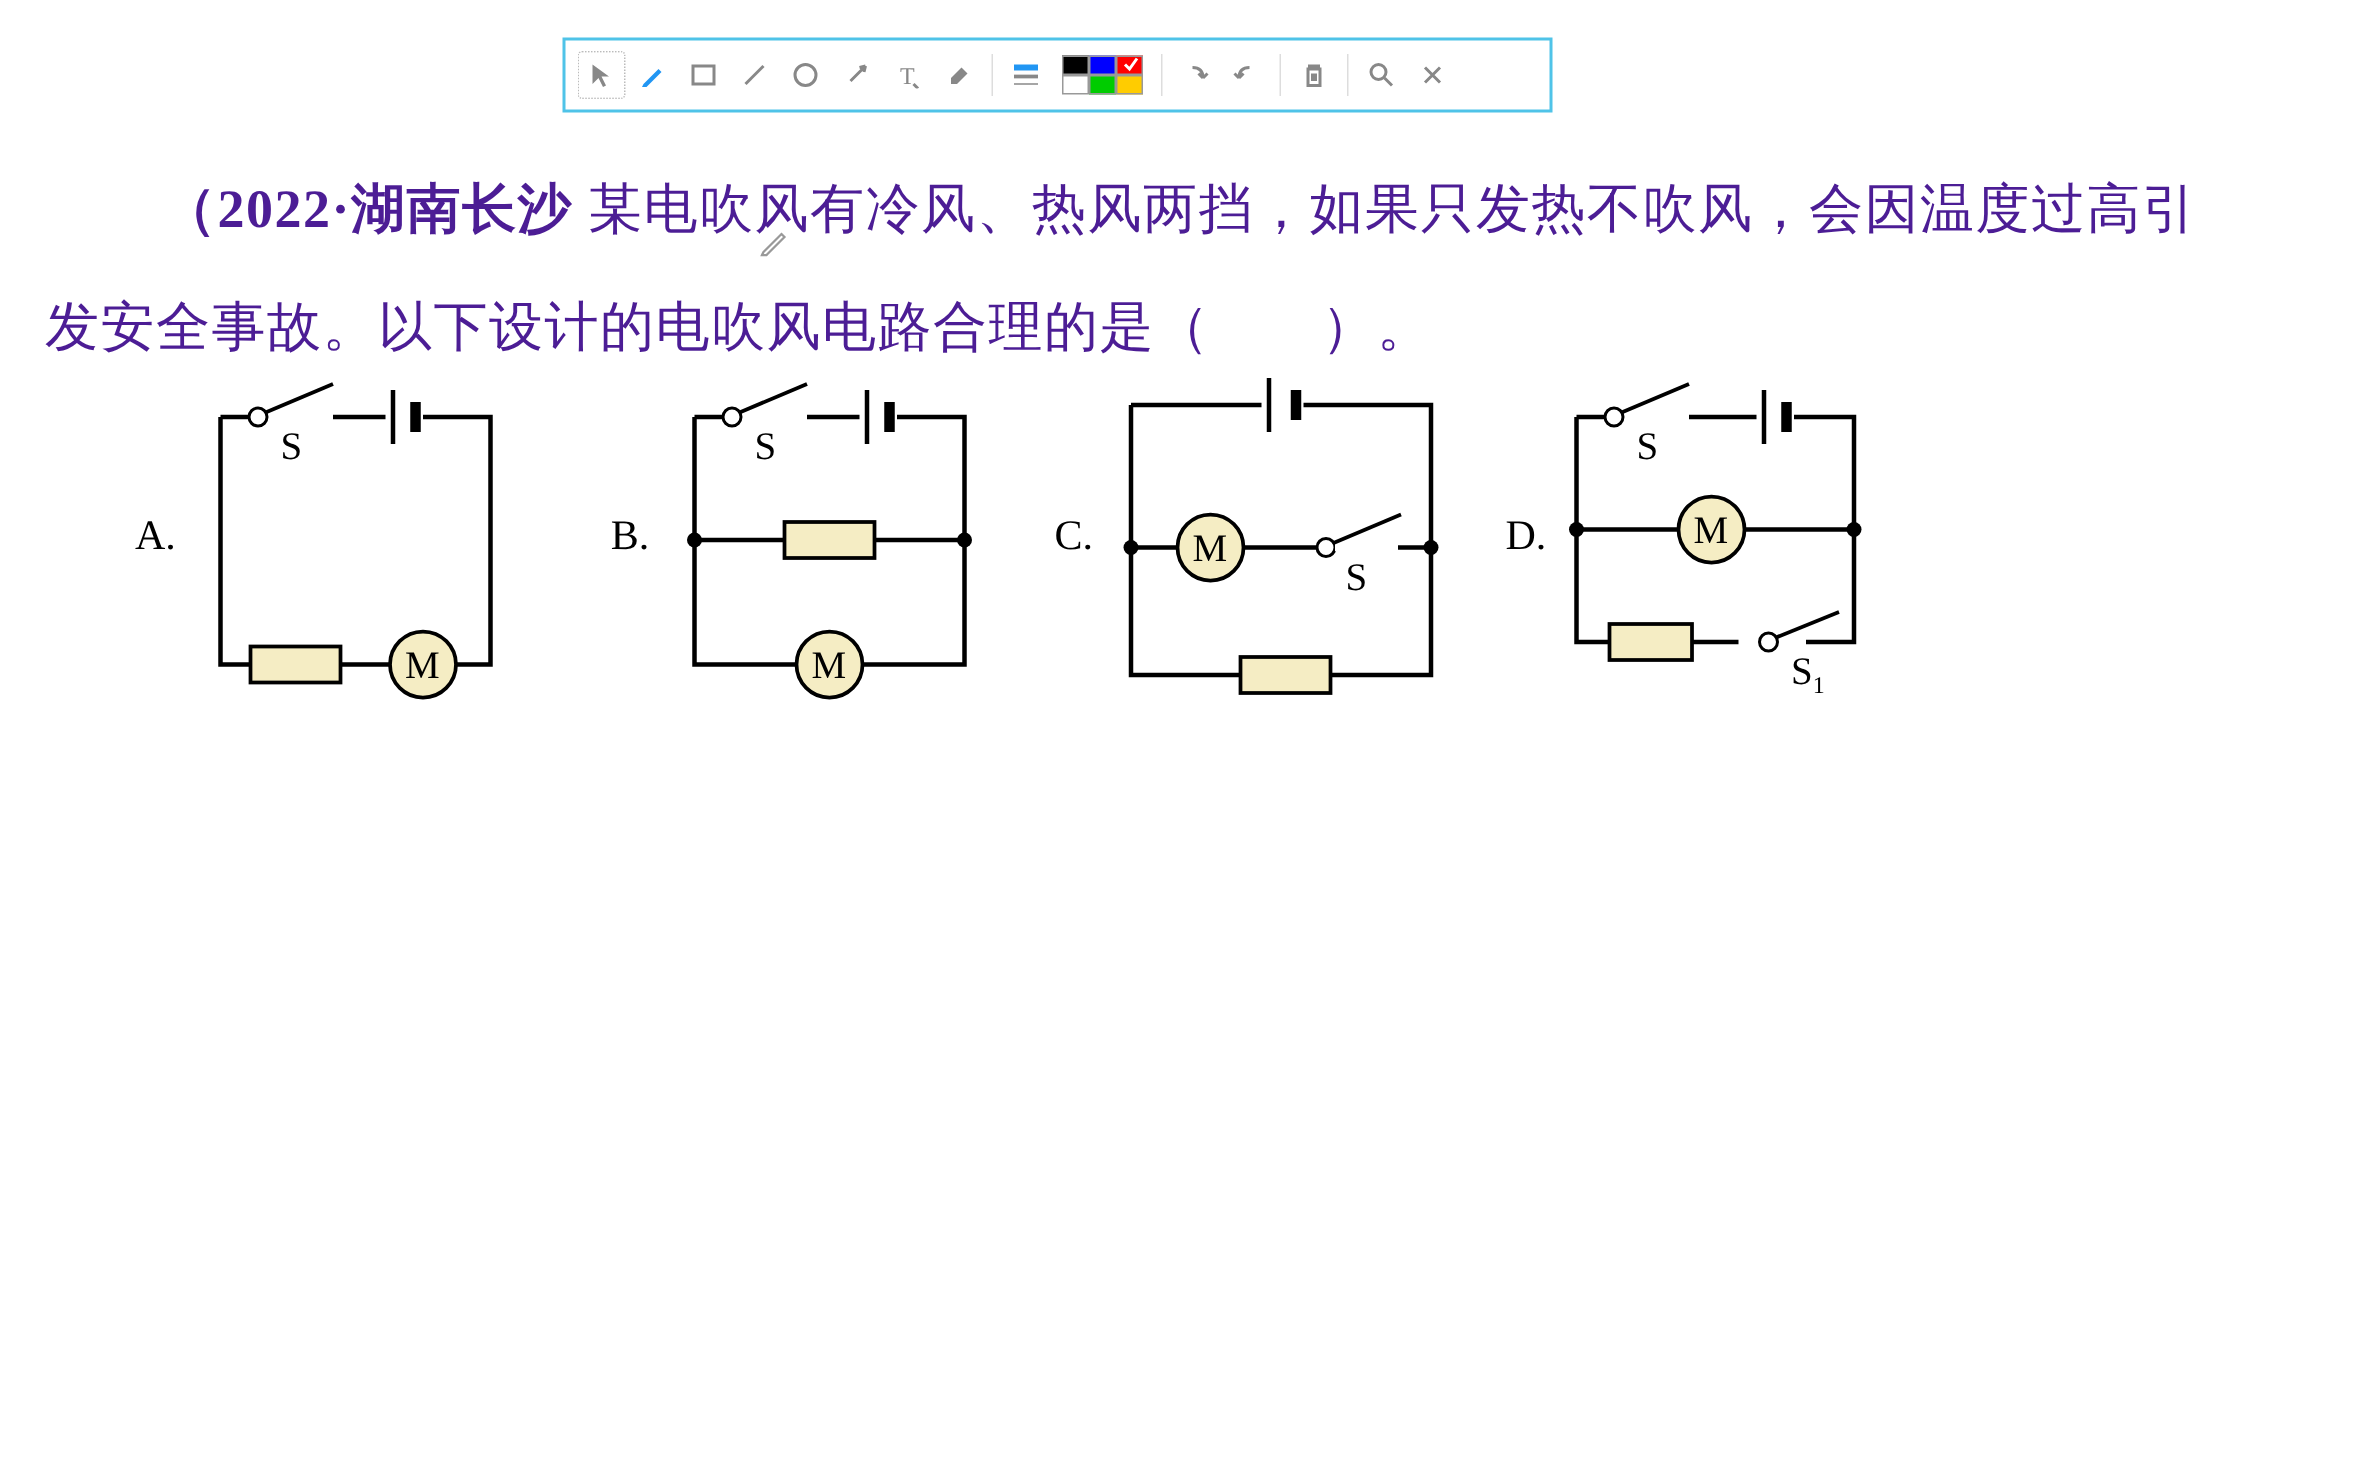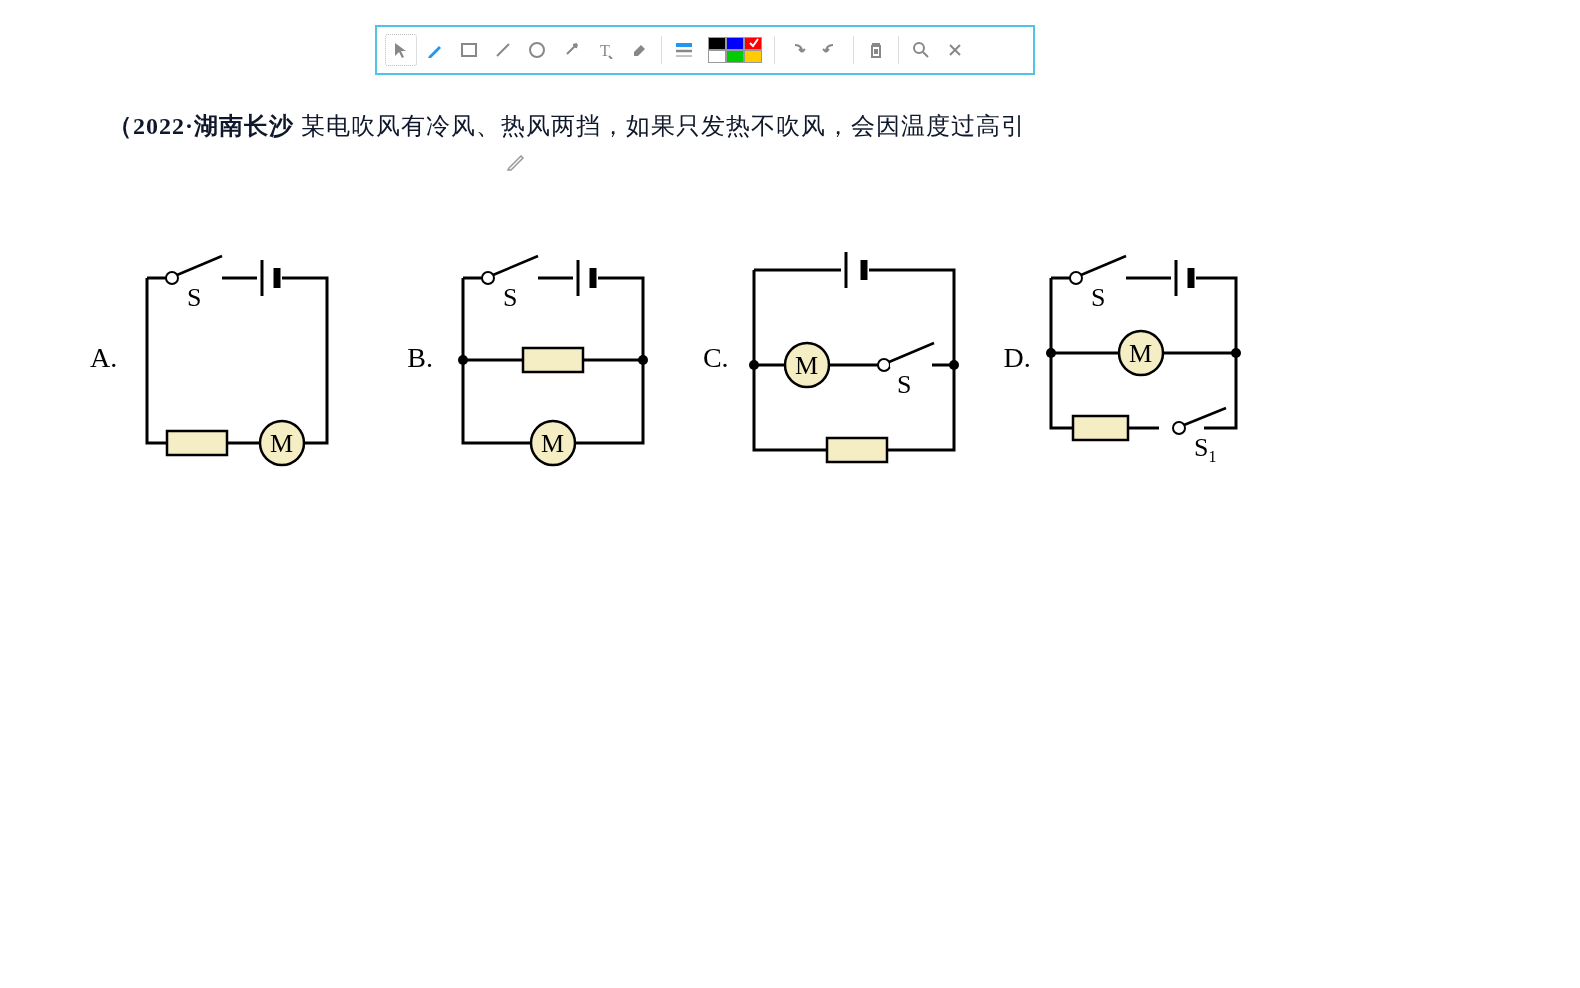--- a/index.html
+++ b/index.html
@@ -22,21 +22,21 @@
       cursor: pointer;
       border-radius: 3px;
     }
     .tool-btn.selected { border: 1px dotted #bbb; }
     .tool-btn svg { stroke: #888; fill: none; stroke-width: 2; }
     .divider { width: 1px; height: 28px; background: #ddd; margin: 0 4px; }
     .color-grid { display: grid; grid-template-columns: repeat(3, 18px); grid-template-rows: repeat(2, 13px); gap: 0; margin: 0 6px; }
     .color-sw { width: 18px; height: 13px; border: 1px solid #999; cursor: pointer; }
     
     .content { position: absolute; left: 30px; top: 100px; right: 60px; }
-    .question-text { font-size: 24px; line-height: 2.2; color: #0f172a; letter-spacing: 1px; }
+    .question-text { font-size: 36px; line-height: 2.2; color: #4c1d95; letter-spacing: 1px; }
     .bold { font-weight: bold; }
     
     .pencil-mark { position: absolute; left: 505px; top: 150px; }
     
     .options-row { position: absolute; top: 240px; left: 90px; display: flex; gap: 10px; }
     .option { display: flex; align-items: center; }
     .opt-label { font-size: 28px; margin-right: 10px; font-family: "Times New Roman", serif; }
     
     .circuit { position: relative; }
     .wire { stroke: #000; stroke-width: 3; fill: none; }
@@ -140,20 +140,21 @@
   <div class="tool-btn">
     <svg width="16" height="16" viewBox="0 0 16 16">
         <path d="M3 3 L13 13 M13 3 L3 13"></path>
       </svg>
   </div>
 </div>
 
 <div class="content">
   <p class="question-text">
     <span style="margin-left:78px"></span><span class="bold">（</span><span class="bold">2022·湖南长沙</span><span> 某电吹风有冷风、热风两挡，如果只发热不吹风，会因温度过高引</span><br>
+    <span>发安全事故。以下设计的电吹风电路合理的是（　　）。</span>
   </p>
 </div>
 
 <div class="pencil-mark">
   <svg width="22" height="22" viewBox="0 0 22 22">
       <path d="M4 18 L16 6 L18 8 L6 20 L3 20 Z" fill="none" stroke="#999" stroke-width="1.5"></path>
     </svg>
 </div>
 
 <div class="options-row">

